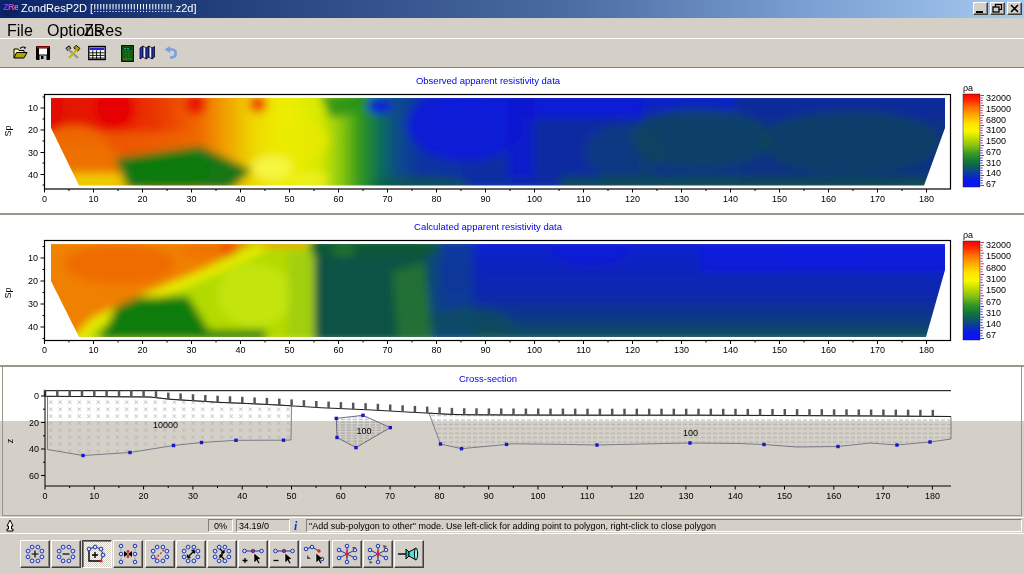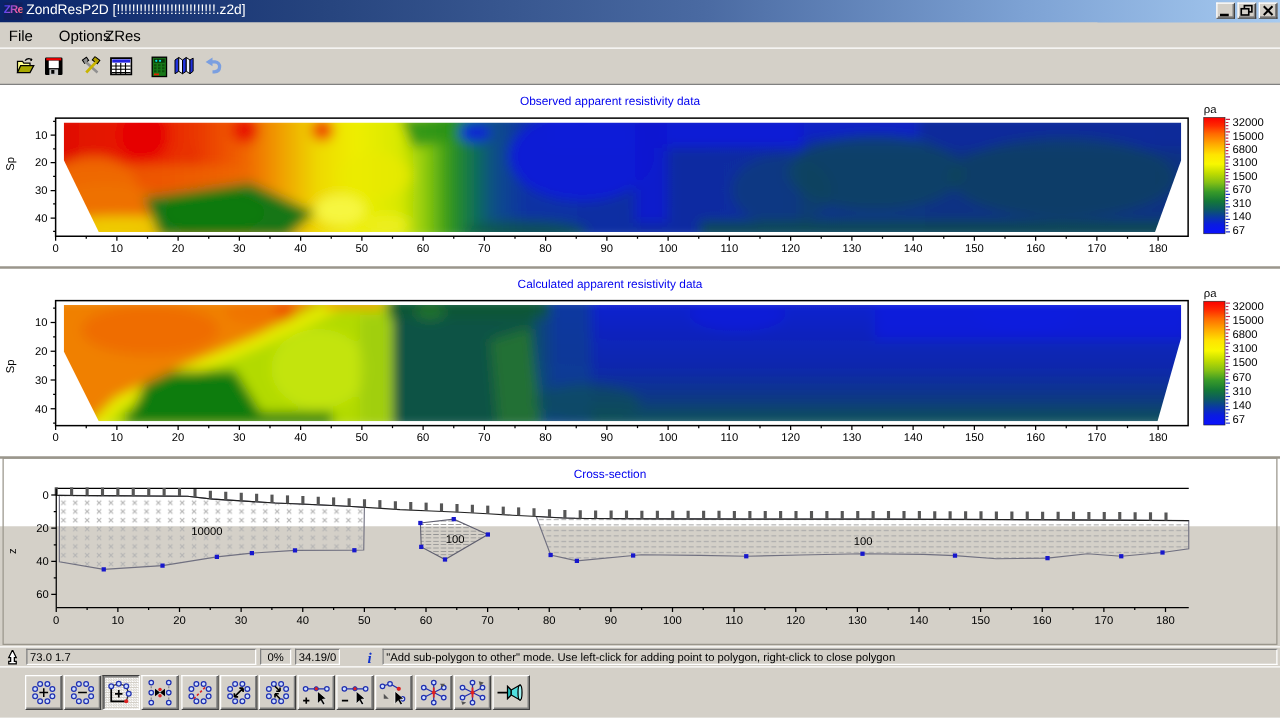--- a/index.html
+++ b/index.html
@@ -1,20 +1,20 @@
 <!DOCTYPE html>
 <html><head><meta charset="utf-8"><style>
 *{margin:0;padding:0;box-sizing:border-box}
 body{width:1024px;height:574px;overflow:hidden;background:#d4d0c8;font-family:"Liberation Sans",sans-serif;position:relative}
 .titlebar{position:absolute;left:0;top:0;width:1024px;height:18px;background:linear-gradient(to right,#0a246a 0%,#26447e 25%,#4a6aa2 55%,#7da2d4 80%,#a6caf0 100%)}
 .ticon{position:absolute;left:3px;top:2px;width:15px;height:14px;background:#10205e;overflow:hidden}
 .ticon span{position:absolute;left:0px;top:0px;font-size:9px;font-weight:bold;letter-spacing:-0.5px;background:linear-gradient(115deg,#4040ff 10%,#b050c0 40%,#ff60a0 60%,#ff9040 90%);-webkit-background-clip:text;background-clip:text;color:transparent}
 .ttext{position:absolute;left:21px;top:2px;color:#fff;font-size:11px;font-weight:normal;letter-spacing:0px}
 .wbtn{position:absolute;top:2px;width:15px;height:13px;background:#d4d0c8;border:1px solid;border-color:#fff #404040 #404040 #fff;box-shadow:inset -1px -1px 0 #808080;font-size:9px;text-align:center;line-height:11px;font-weight:bold;font-family:"Liberation Mono",monospace}
-.menubar{position:absolute;left:0;top:18px;width:878px;height:19px;background:#d4d0c8;font-size:12px}
+.menubar{position:absolute;left:0;top:18px;width:878px;height:19px;background:#d4d0c8;font-size:16px}
 .menubar span{position:absolute;top:4px}
 .toolbar{position:absolute;left:0;top:38px;width:1024px;height:30px;background:#d4d0c8;border-top:1px solid #fff;border-bottom:1px solid #808080}
 .ti{position:absolute;top:6px}
 .charts{position:absolute;left:0;top:68px;width:1024px;height:353px;background:#fff}
 .sep1{position:absolute;left:0;top:145px;width:1024px;height:2px;background:#9a968c}
 .sep2{position:absolute;left:0;top:297px;width:1024px;height:2px;background:#9a968c}
 .statusbar{position:absolute;left:0;top:517px;width:1024px;height:16px;background:#d4d0c8;border-top:1px solid #fff;font-size:9px}
 .sf{position:absolute;top:1px;height:13px;border:1px solid;border-color:#808080 #fff #fff #808080;padding:1px 2px;white-space:nowrap;overflow:hidden}
 .toolbar2{position:absolute;left:0;top:533px;width:1024px;height:41px;background:#d4d0c8;border-top:1px solid #fff}
 .bb{position:absolute;top:6px;width:30px;height:28px;background:#d4d0c8;border:1px solid;border-color:#fff #404040 #404040 #fff;box-shadow:inset -1px -1px 0 #808080;display:flex;align-items:center;justify-content:center}
@@ -640,23 +640,22 @@
 <line x1="932.4" y1="486" x2="932.4" y2="489.5" stroke="#000" stroke-width="1"></line>
 <text x="932.4" y="499" text-anchor="middle" font-size="9">180</text>
 </svg>
 <div class="sep1"></div>
 <div class="sep2"></div>
 </div>
 <div class="statusbar">
  <svg style="position:absolute;left:4px;top:2px" width="12" height="12" viewBox="0 0 12 12">
       <path d="M6,0 L9,6 L7.5,6 L7.5,9 L9,9 L9,11 L3,11 L3,9 L4.5,9 L4.5,6 L3,6 Z" fill="#fff" stroke="#000" stroke-width="1"></path>
     </svg>
- <div class="sf" style="left:21px;width:184px">73.0 1.7</div>
  <div class="sf" style="left:208px;width:25px;text-align:center">0%</div>
- <div class="sf" style="left:236px;width:36px">34.19/0</div>
+ <div class="sf" style="left:236px;width:54px">34.19/0</div>
  <span style="position:absolute;left:294px;top:1px;color:#1133cc;font-weight:bold;font-family:'Liberation Serif',serif;font-size:12px;font-style:italic">i</span>
  <div class="sf" style="left:306px;width:716px">"Add sub-polygon to other" mode. Use left-click for adding point to polygon, right-click to close polygon</div>
 </div>
 <div class="toolbar2">
 <div class="bb" style="left:20px">
       <svg width="26" height="24" viewBox="0 0 26 24">
         <circle cx="19.9" cy="14.9" r="1.9" fill="#cfe0ff" stroke="#2030b0" stroke-width="1"></circle>
         <circle cx="15.9" cy="18.9" r="1.9" fill="#cfe0ff" stroke="#2030b0" stroke-width="1"></circle>
         <circle cx="10.1" cy="18.9" r="1.9" fill="#cfe0ff" stroke="#2030b0" stroke-width="1"></circle>
         <circle cx="6.1" cy="14.9" r="1.9" fill="#cfe0ff" stroke="#2030b0" stroke-width="1"></circle>

